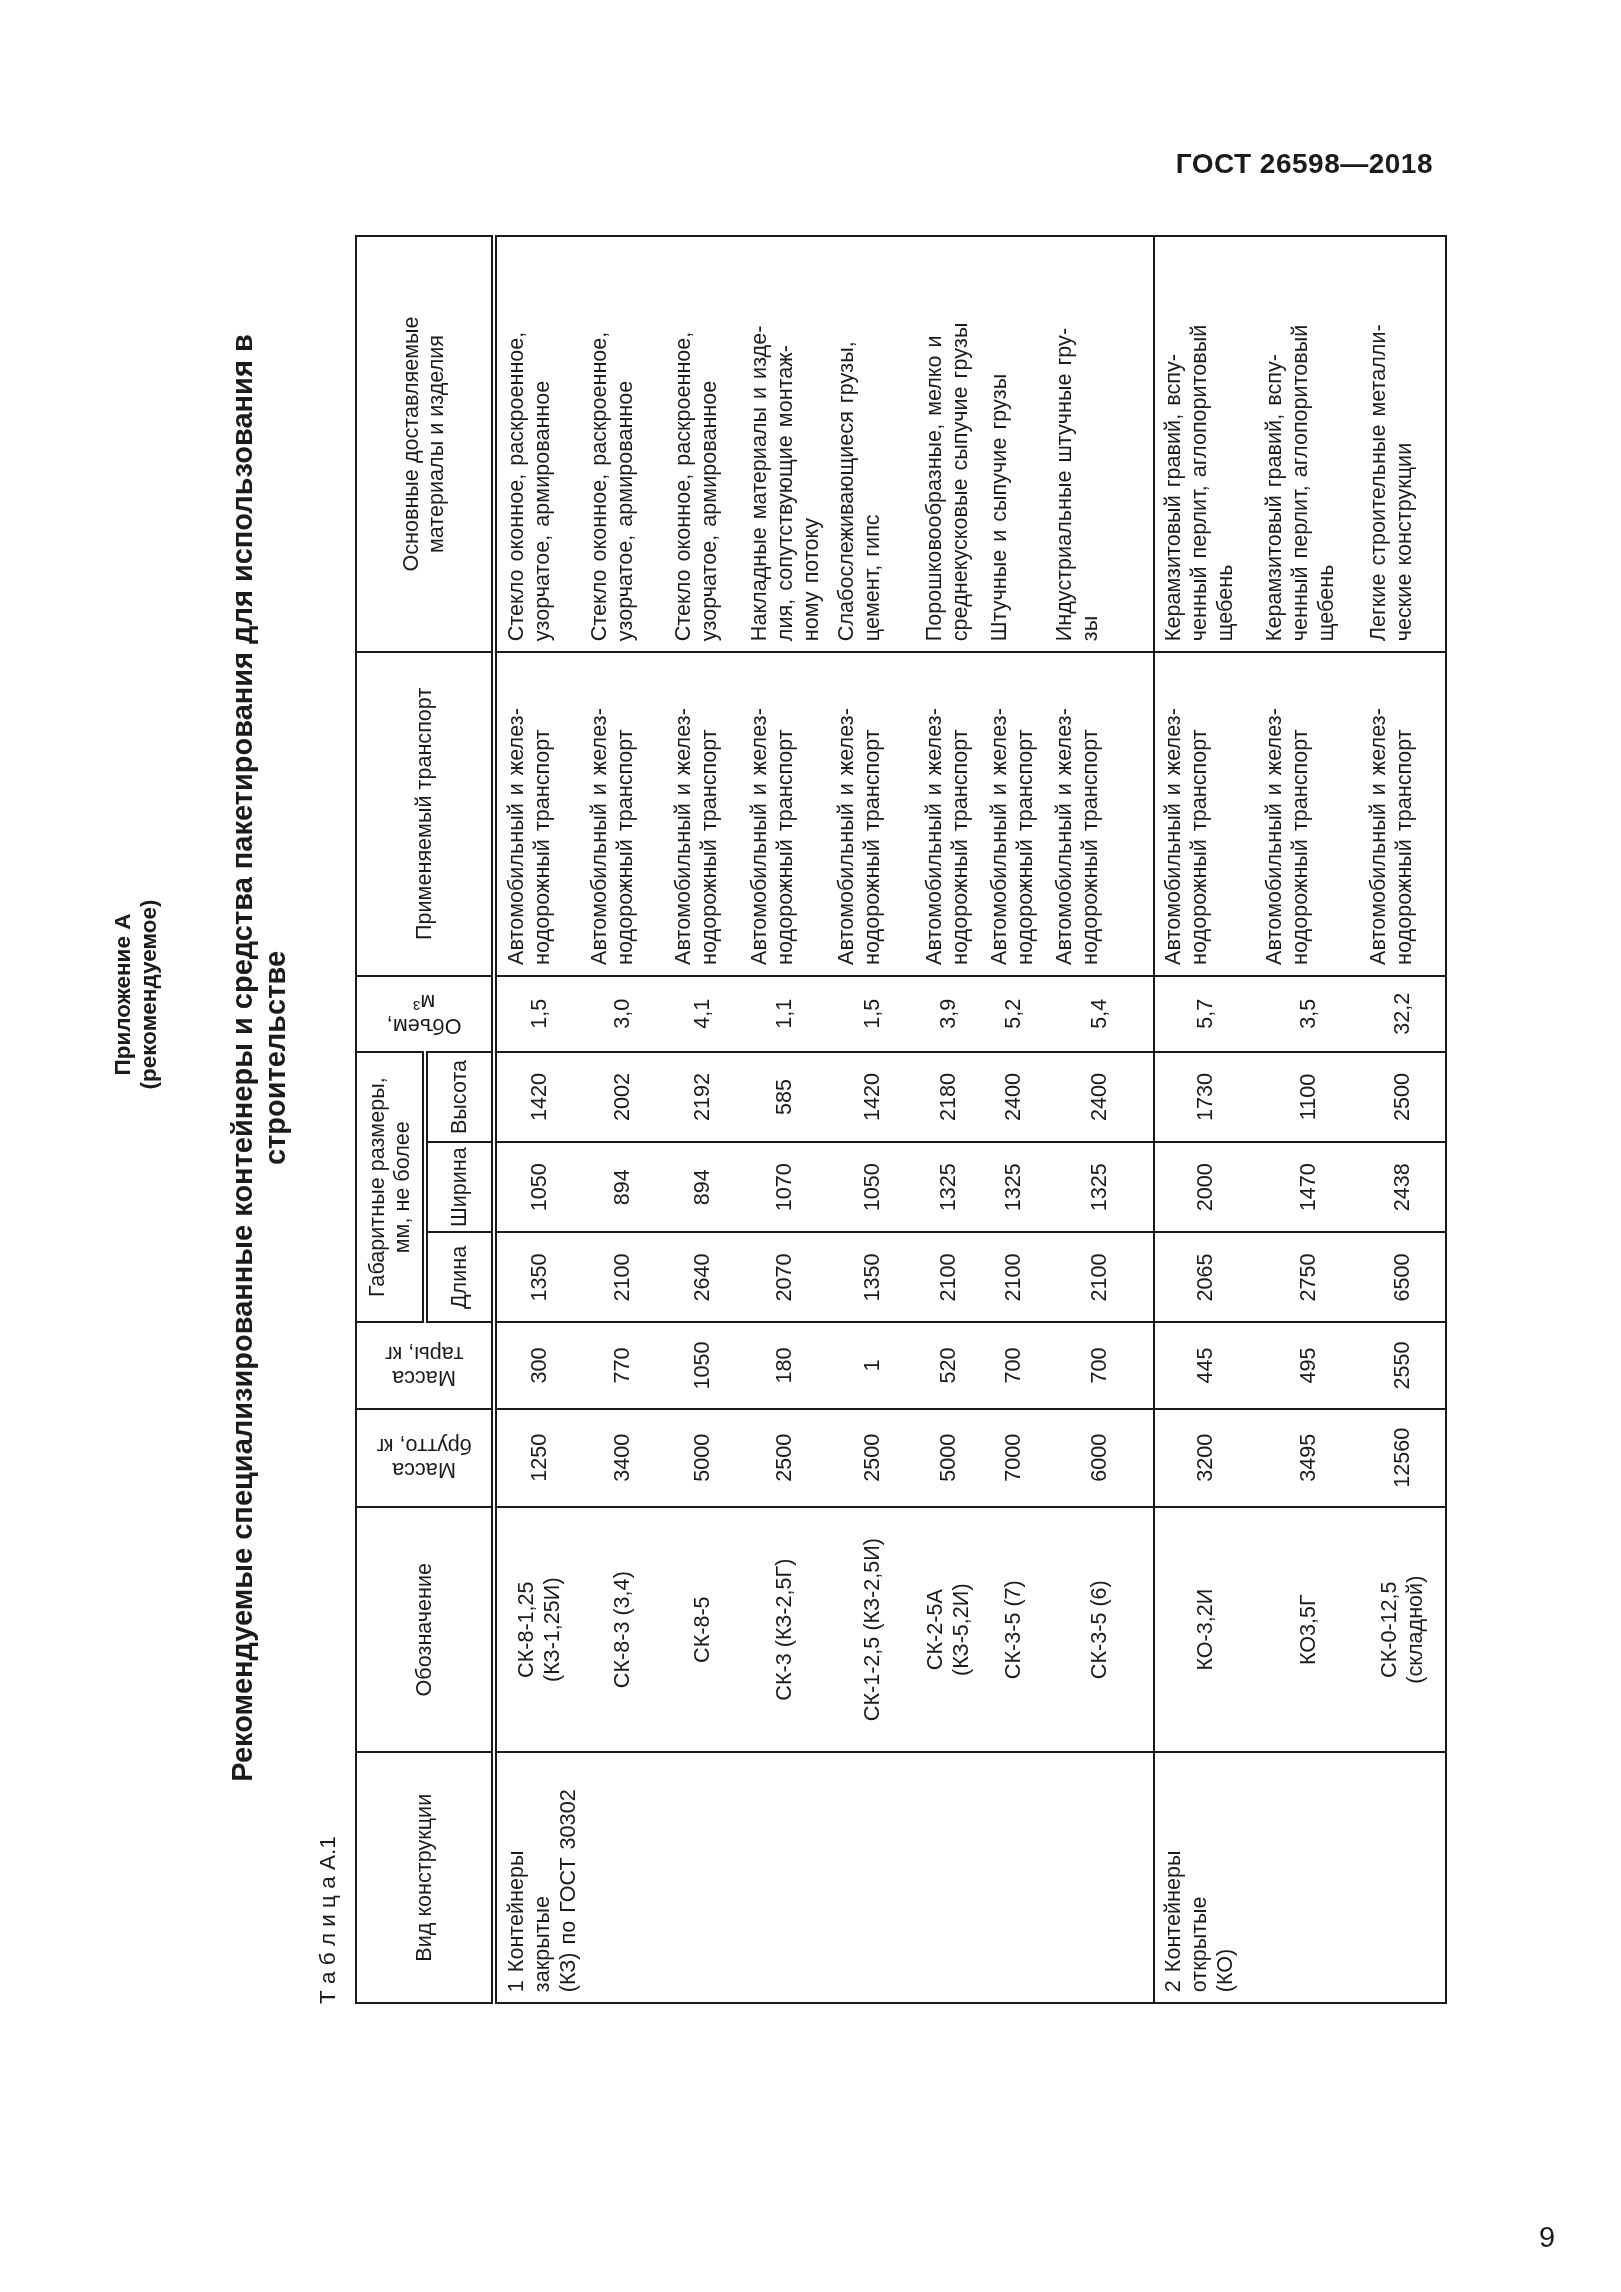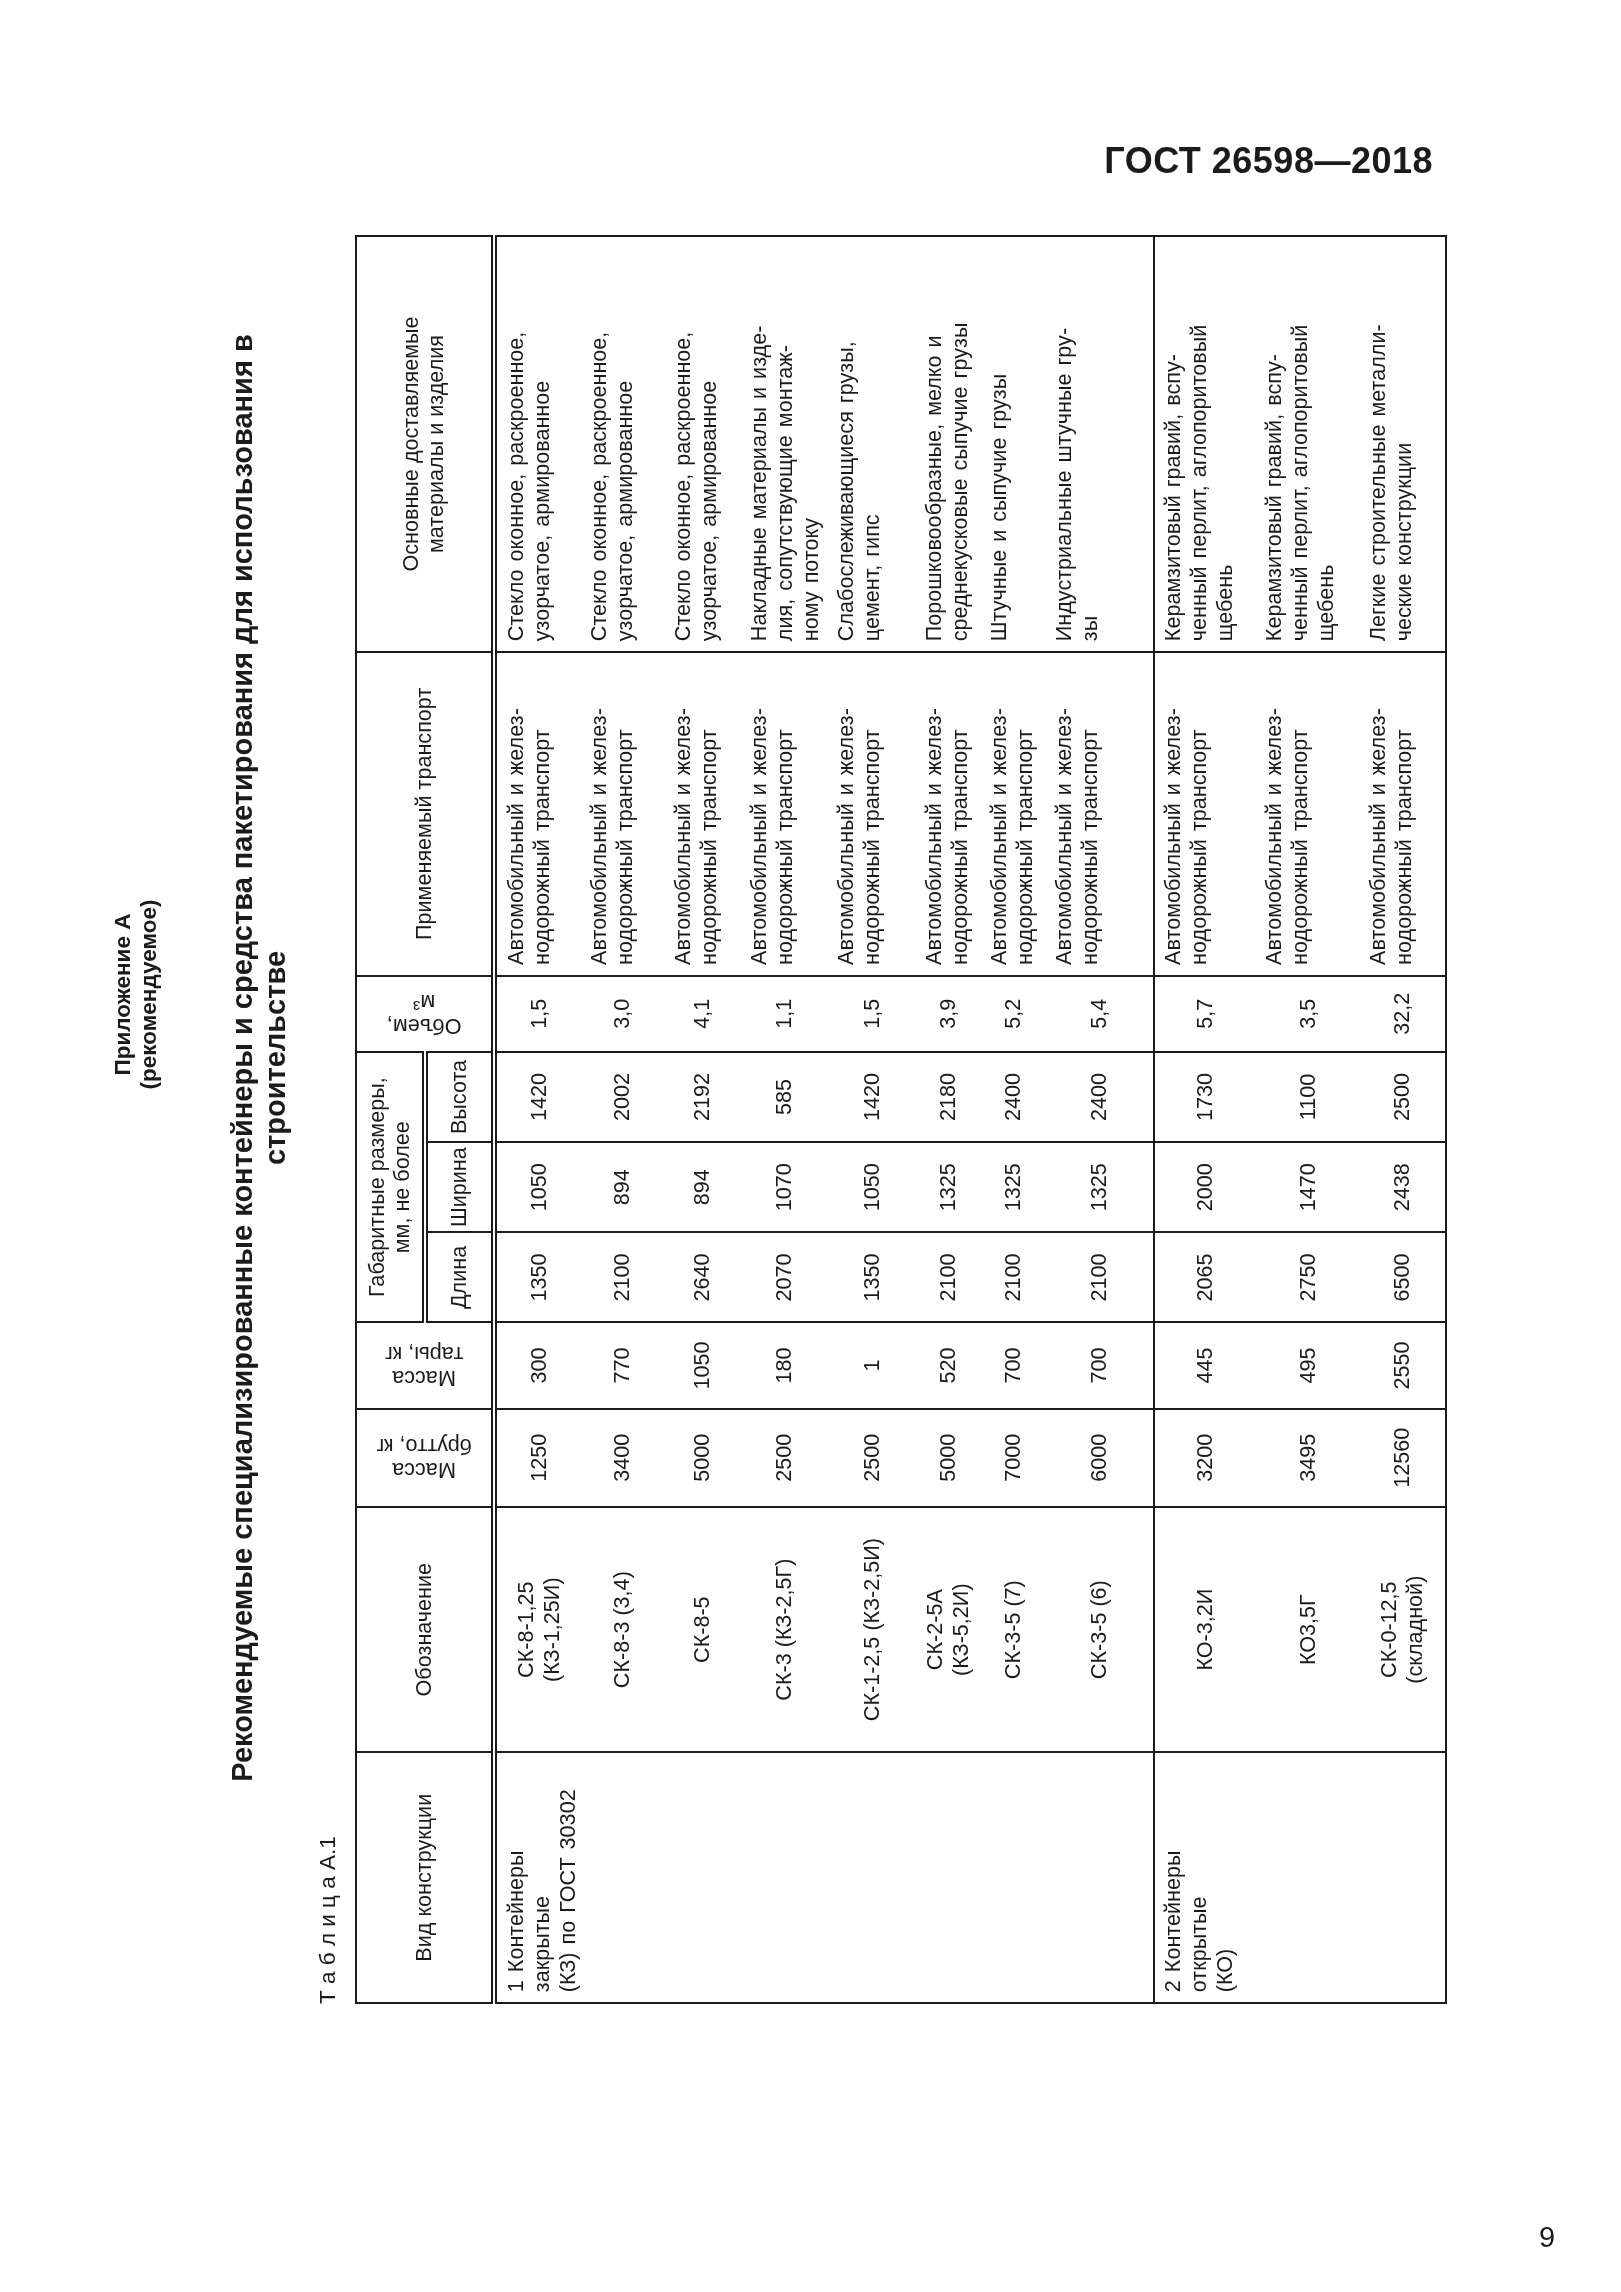--- a/index.html
+++ b/index.html
@@ -2,22 +2,22 @@
 <html><head>
 <meta charset="utf-8">
 <style>
   html,body { margin:0; padding:0; background:#888; }
   .page {
     position:relative; width:1621px; height:2293px;
     background:#ffffff; overflow:hidden;
     font-family:"Liberation Sans", sans-serif; color:#1b1b1b;
   }
   .gost-header {
-    position:absolute; top:140px; right:188px;
-    font-size:36px; font-weight:bold; letter-spacing:0.5px;
+    position:absolute; top:148px; right:188px;
+    font-size:28px; font-weight:bold; letter-spacing:0.5px;
   }
   .page-number {
     position:absolute; top:2221px; left:1539px; font-size:29px;
   }
   
   .rot-wrap {
     position:absolute; left:98px; top:230px;
     width:1774px; height:1333px;
     transform-origin:0 0;
     transform:rotate(-90deg) translateX(-1774px);

